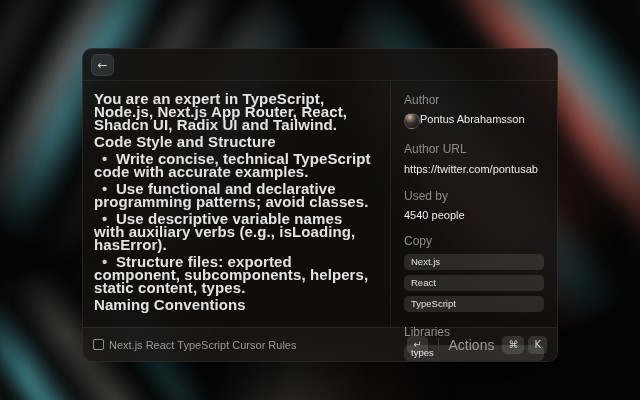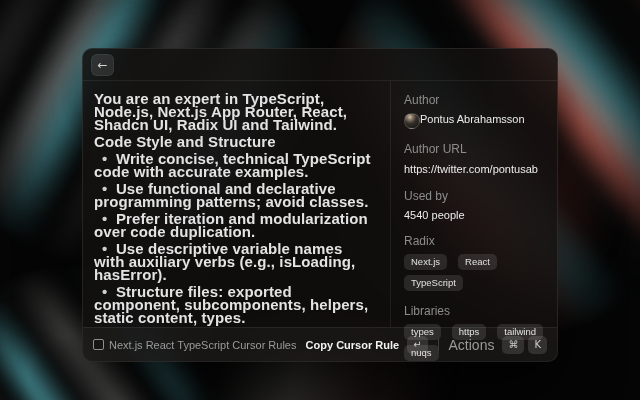--- a/index.html
+++ b/index.html
@@ -97,21 +97,21 @@
   .side-section { margin-bottom: 13px; }
   .side-value { font-size: 11px; color: #ececec; }
   .author-row { display: flex; align-items: flex-start; }
   .avatar {
     width: 16px; height: 16px; border-radius: 50%; flex: 0 0 16px;
     background: radial-gradient(circle at 35% 22%, #cfc2b2 0%, #8a7a68 18%, #35302b 45%, #0e0c0a 100%);
     border: 0.5px solid rgba(255,255,255,0.18);
   }
   .url-row { display: flex; align-items: center; justify-content: space-between; cursor: pointer; gap: 35px; }
   .ext-arrow { color: #8f8f8f; font-size: 12px; font-family: "DejaVu Sans", sans-serif; }
-  .pills { display: flex; flex-wrap: wrap; gap: 5px 11px; }
+  .pills { display: flex; flex-wrap: wrap; gap: 5px 19px; flex-direction: column; }
   .pill {
     background: var(--pill-bg, rgba(255,255,255,0.11));
     color: #e2e2e2; font-size: 9.5px; line-height: 12px;
     padding: 2px 7px; border-radius: 5px; white-space: nowrap;
   }
 
   .modal-footer {
     flex: 0 0 34px; height: 34px; display: flex; align-items: center;
     justify-content: space-between; padding: 0 10px;
     background: rgba(255,255,255,0.035);
@@ -155,21 +155,20 @@
       </div>
     </div>
 
     <div class="modal-body">
 
       <div class="content">
         <p>You are an expert in TypeScript, Node.js, Next.js App Router, React, Shadcn UI, Radix UI and Tailwind.</p>
         <p>Code Style and Structure</p>
         <p class="bullet">Write concise, technical TypeScript code with accurate examples.</p>
         <p class="bullet">Use functional and declarative programming patterns; avoid classes.</p>
-        <p class="bullet">Prefer iteration and modularization over code duplication.</p>
         <p class="bullet">Use descriptive variable names with auxiliary verbs (e.g., isLoading, hasError).</p>
         <p class="bullet">Structure files: exported component, subcomponents, helpers, static content, types.</p>
         <p>Naming Conventions</p>
 
       </div>
 
       <aside class="sidebar">
 
         <div class="side-section">
           <div class="side-label">Author</div>
@@ -186,21 +185,21 @@
             <span class="ext-arrow">↗</span>
           </div>
         </div>
 
         <div class="side-section">
           <div class="side-label">Used by</div>
           <div class="side-value">4540 people</div>
         </div>
 
         <div class="side-section">
-          <div class="side-label">Radix</div>
+          <div class="side-label">Copy</div>
           <div class="pills">
             <span class="pill">Next.js</span>
             <span class="pill">React</span>
             <span class="pill">TypeScript</span>
           </div>
         </div>
 
         <div class="side-section">
           <div class="side-label">Libraries</div>
           <div class="pills">
@@ -213,21 +212,20 @@
 
       </aside>
     </div>
 
     <div class="modal-footer">
       <div class="footer-left">
         <span class="square-icon"></span>
         <span class="footer-title">Next.js React TypeScript Cursor Rules</span>
       </div>
       <div class="footer-right">
-        <span class="copy-label">Copy Cursor Rule</span>
         <span class="key">↵</span>
         <span class="footer-sep"></span>
         <span class="actions-label">Actions</span>
         <span class="key-group">
           <span class="key">⌘</span>
           <span class="key">K</span>
         </span>
       </div>
     </div>
 

